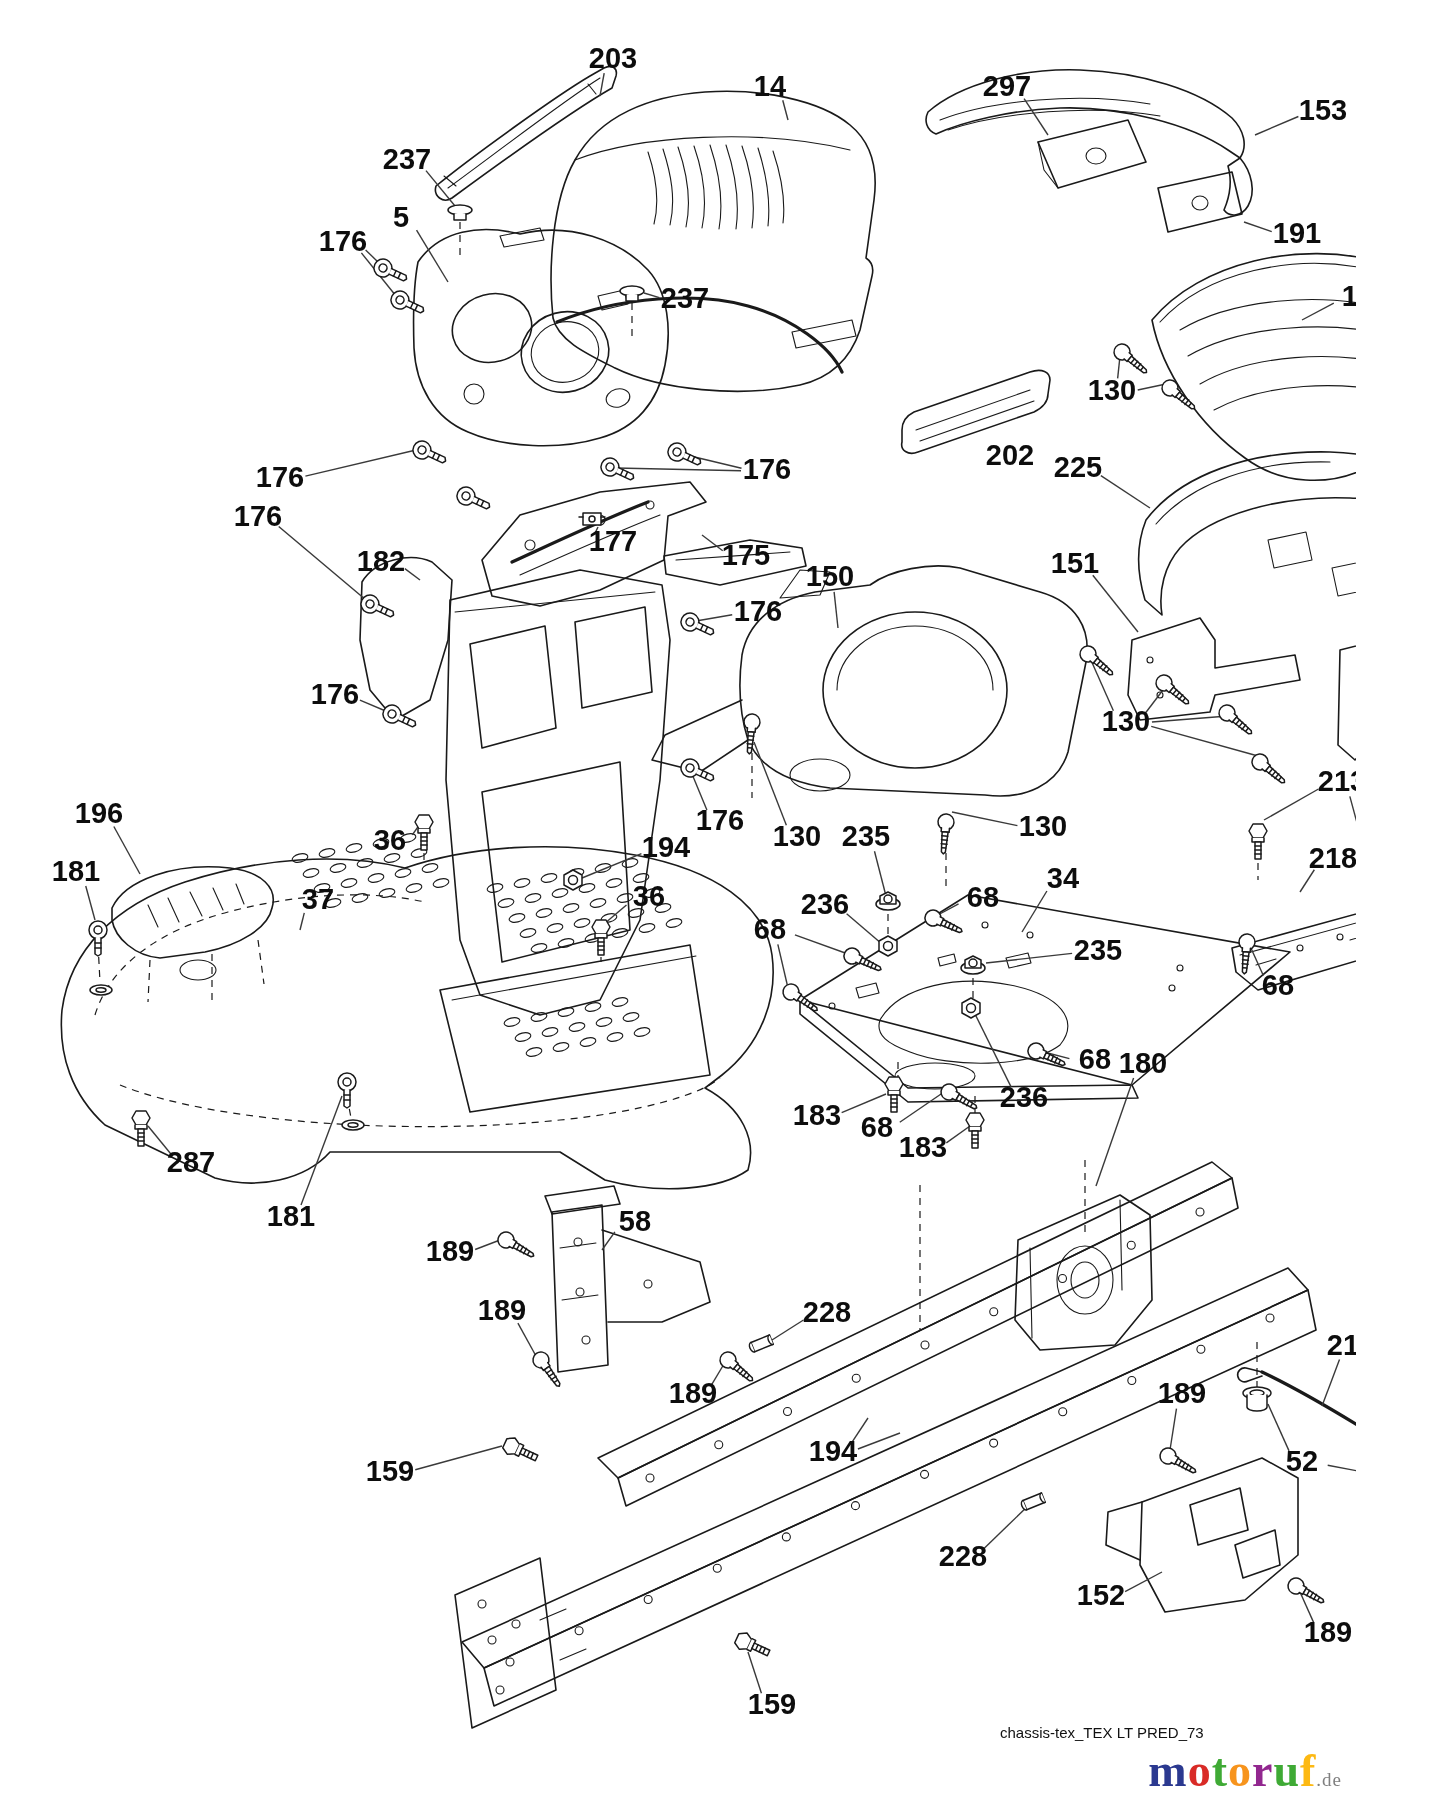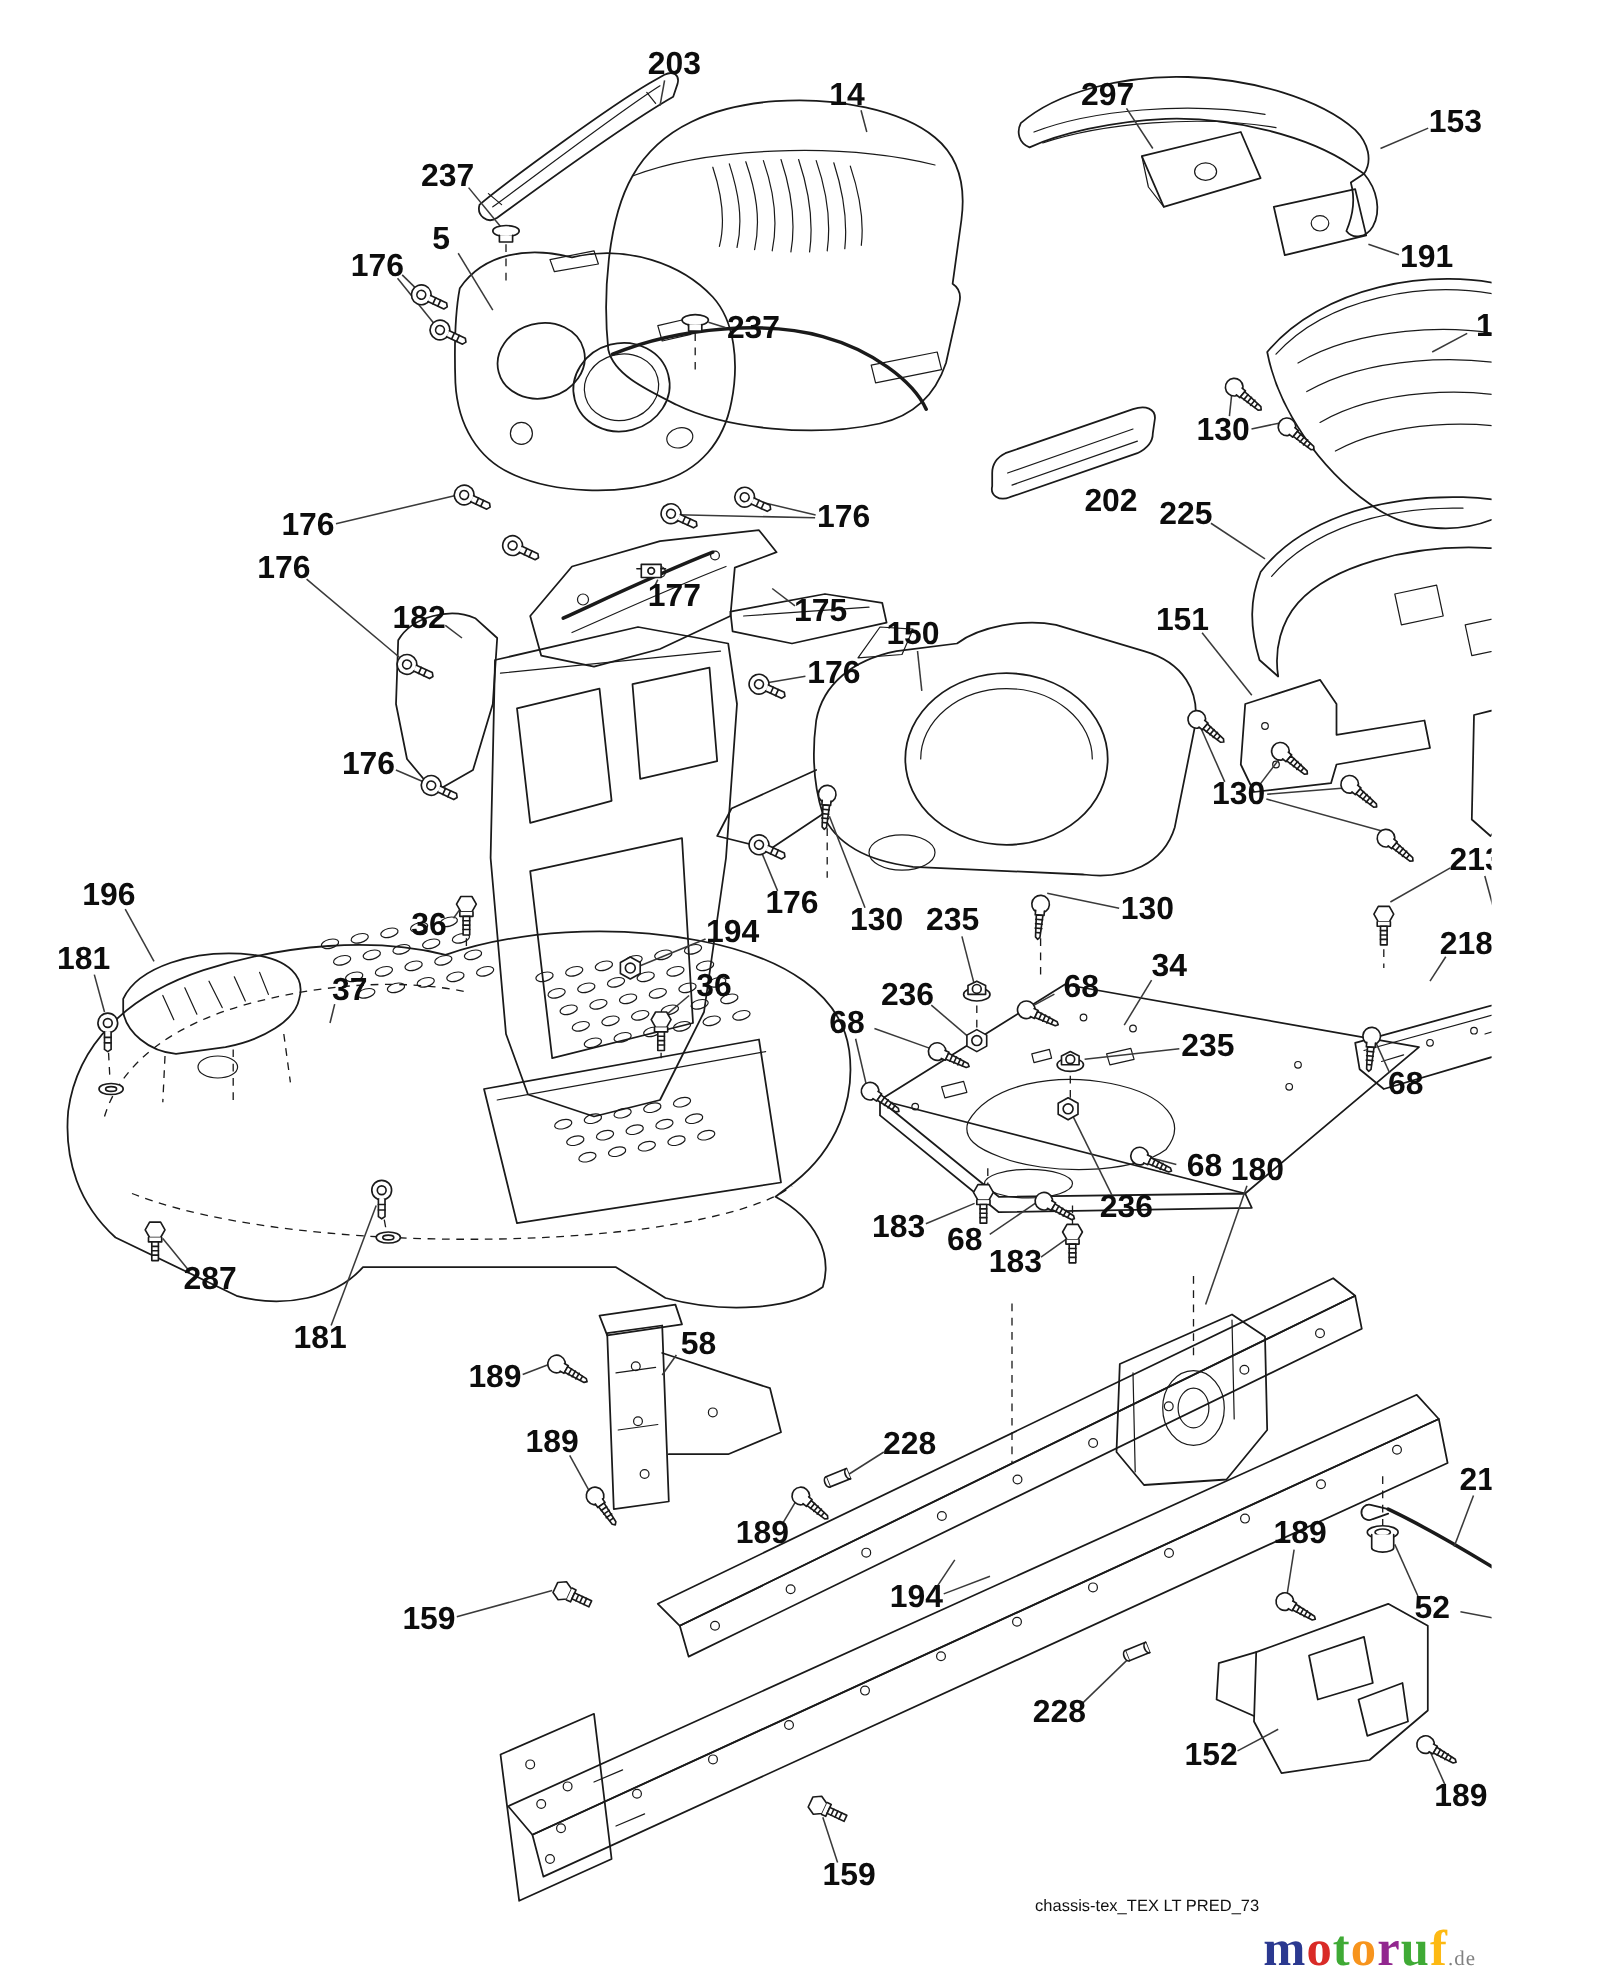--- a/index.html
+++ b/index.html
@@ -6,21 +6,21 @@
   #canvas{position:relative;width:1356px;height:1800px;background:#fff;overflow:hidden;
           font-family:"Liberation Sans",sans-serif;}
   svg{position:absolute;left:0;top:0;}
   .part{fill:none;stroke:#1a1a1a;stroke-width:1.6;stroke-linejoin:round;stroke-linecap:round;}
   .part.heavy{stroke-width:3.2;}
   .part.thin{stroke-width:1.1;}
   .dashed{fill:none;stroke:#1a1a1a;stroke-width:1.2;stroke-dasharray:7 6;}
   .leader{stroke:#3a3a3a;stroke-width:1.4;fill:none;}
   .lbl{font-family:"Liberation Sans",sans-serif;font-weight:bold;font-size:29px;fill:#0d0d0d;}
   .fast{fill:#fff;stroke:#1a1a1a;stroke-width:1.5;stroke-linejoin:round;stroke-linecap:round;}
-  #diagram-code{position:absolute;left:941px;top:1724px;font-size:15px;color:#111;
+  #diagram-code{position:absolute;left:1000px;top:1724px;font-size:15px;color:#111;
                 font-family:"Liberation Sans",sans-serif;}
   #watermark{position:absolute;right:14px;bottom:6px;font-family:"Liberation Serif",serif;
              font-weight:bold;font-size:46px;letter-spacing:1px;line-height:1;cursor:pointer;}
   #watermark .suf{font-size:19px;color:#808080;font-weight:normal;text-align:right;}
 </style>
 </head>
 <body>
 
 <div id="canvas">
   <svg id="art" width="1452" height="1800" viewBox="0 0 1452 1800">

